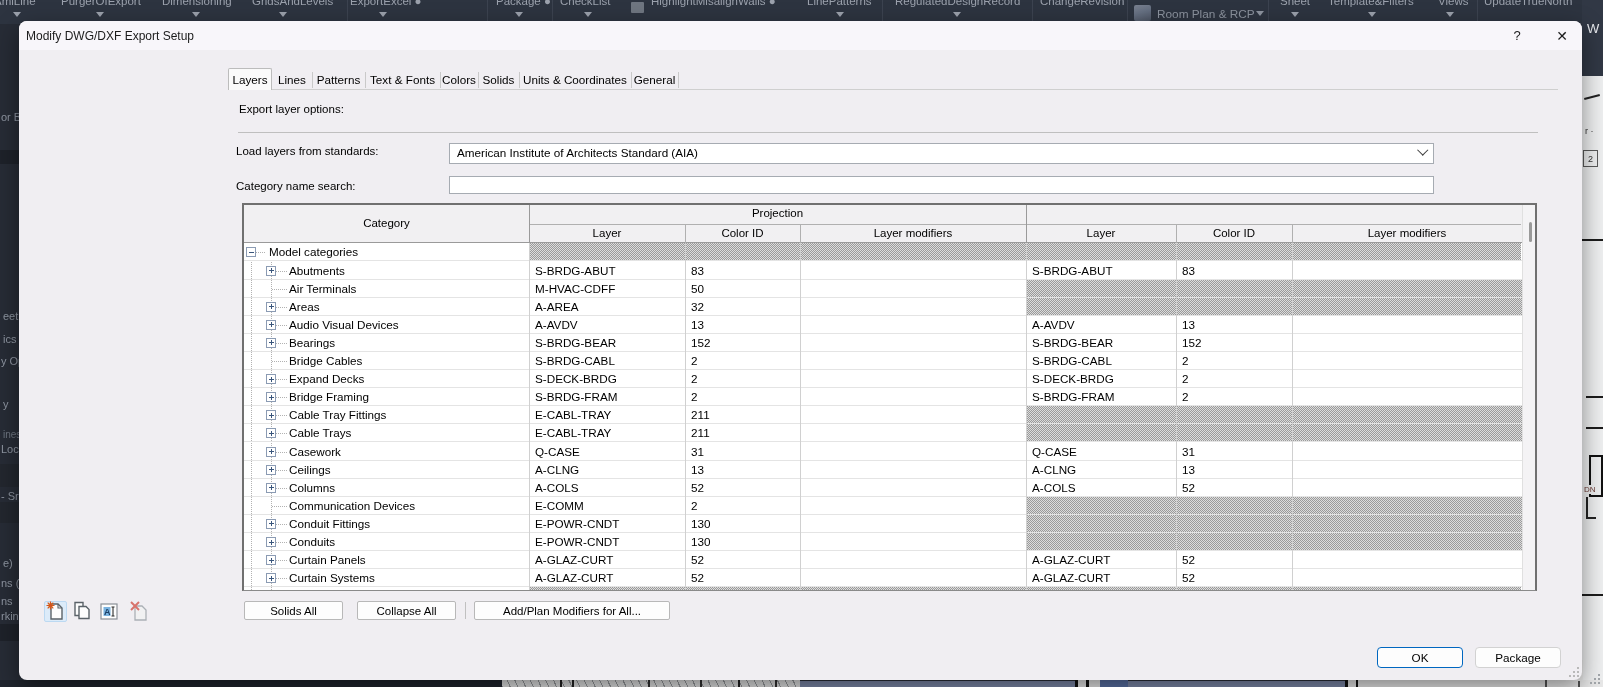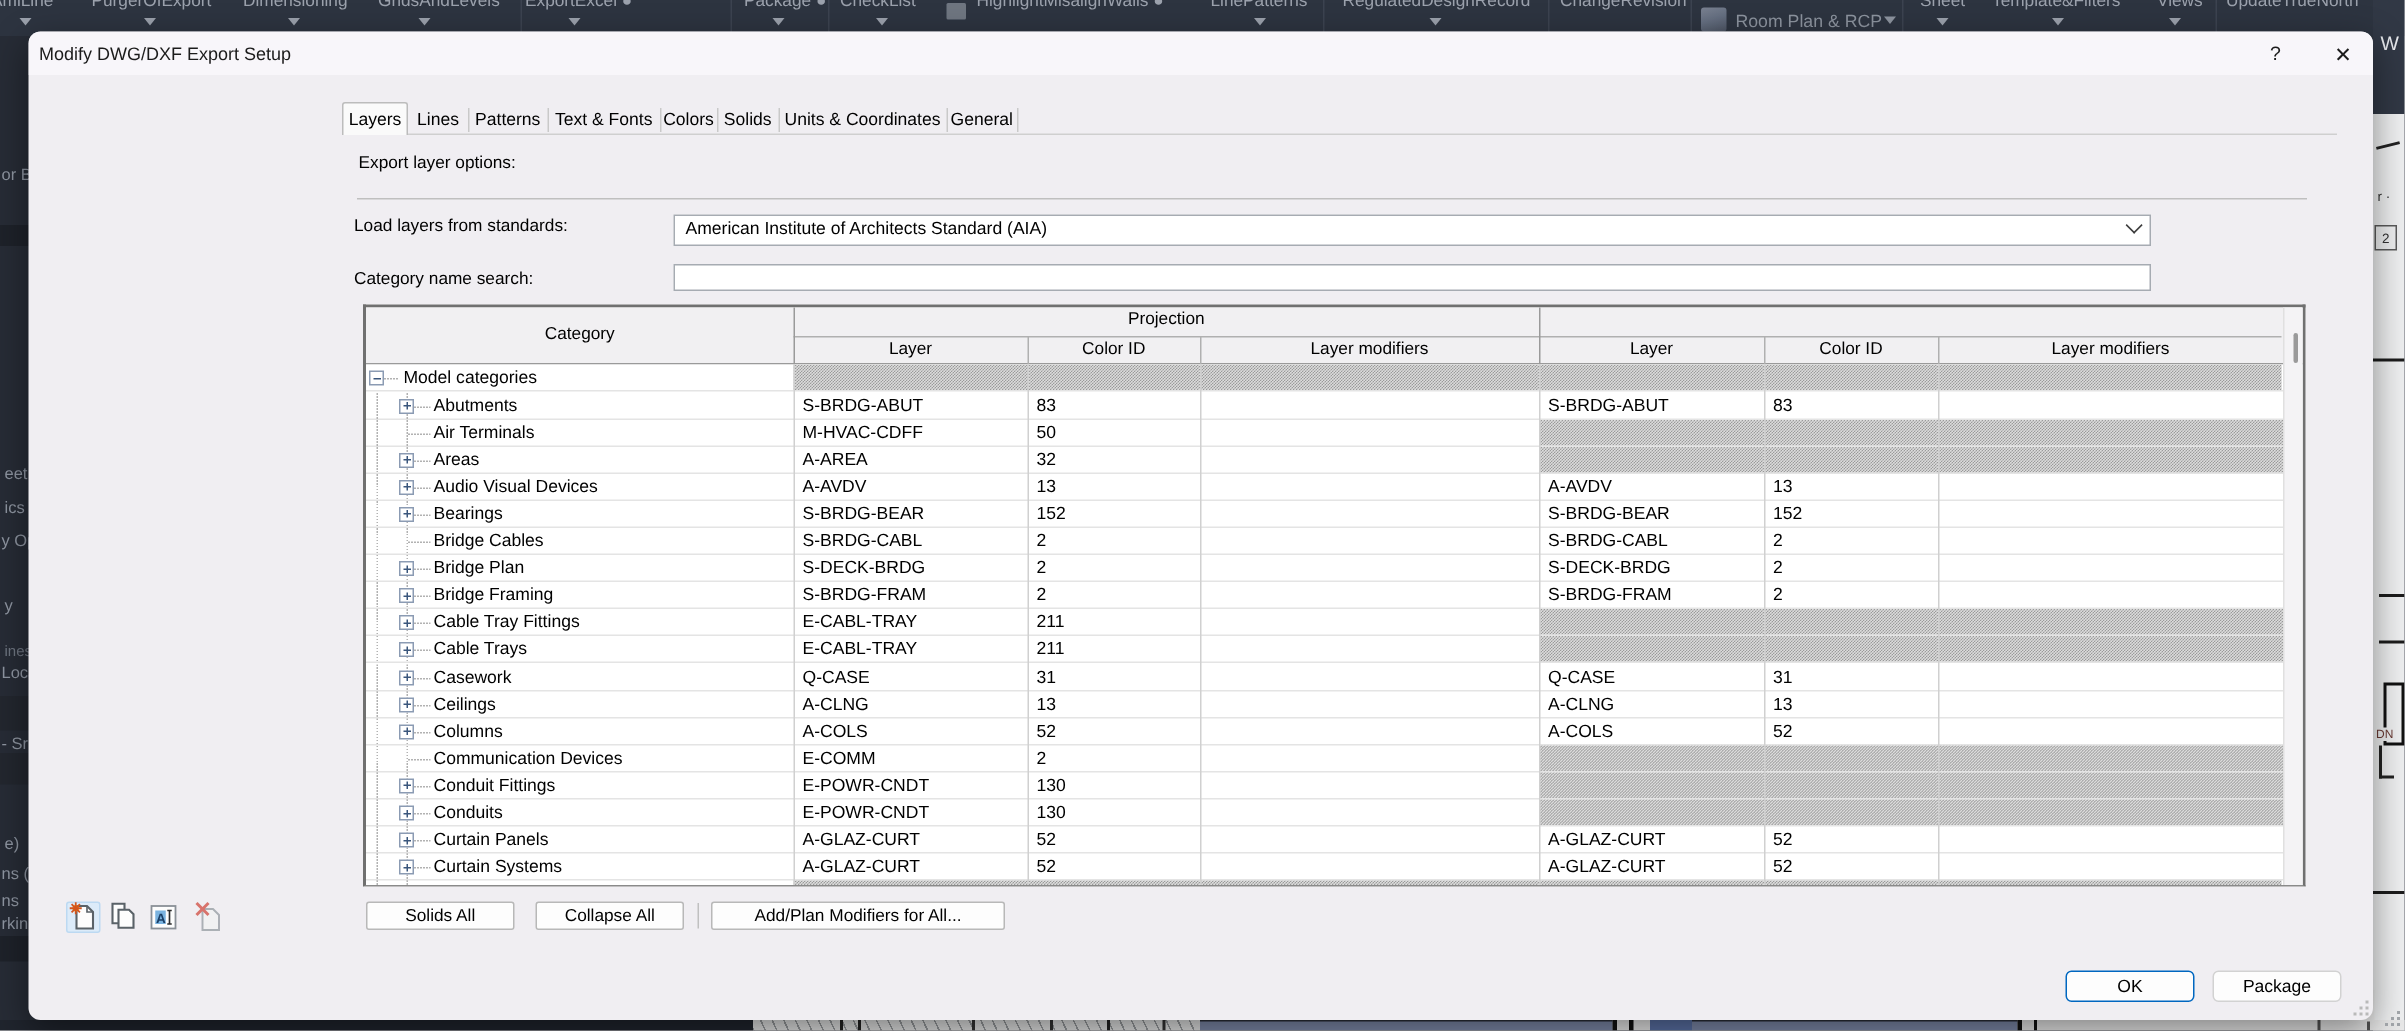--- a/index.html
+++ b/index.html
@@ -311,21 +311,21 @@
           <div class="ttext" style="left:291px">S-BRDG-CABL</div>
           <div class="ttext" style="left:447px">2</div>
           <div class="ttext" style="left:788px">S-BRDG-CABL</div>
           <div class="ttext" style="left:938px">2</div>
         </div>
 <div class="trow" style="top:127.1px;height:18.1px">
           <div class="dotv" style="left:7px;top:0;height:18.1px"></div>
           <div class="dotv" style="left:27px;top:0;height:18.1px"></div>
           <div class="expbox plus" style="left:22px;top:4.1px"></div>
           <div class="doth" style="left:32px;top:9.1px;width:11px"></div>
-          <div class="ttext" style="left:45px">Bridge Plan</div>
+          <div class="ttext" style="left:45px">Expand Decks</div>
           <div class="ttext" style="left:291px">S-DECK-BRDG</div>
           <div class="ttext" style="left:447px">2</div>
           <div class="ttext" style="left:788px">S-DECK-BRDG</div>
           <div class="ttext" style="left:938px">2</div>
         </div>
 <div class="trow" style="top:145.2px;height:18.1px">
           <div class="dotv" style="left:7px;top:0;height:18.1px"></div>
           <div class="dotv" style="left:27px;top:0;height:18.1px"></div>
           <div class="expbox plus" style="left:22px;top:4.1px"></div>
           <div class="doth" style="left:32px;top:9.1px;width:11px"></div>

